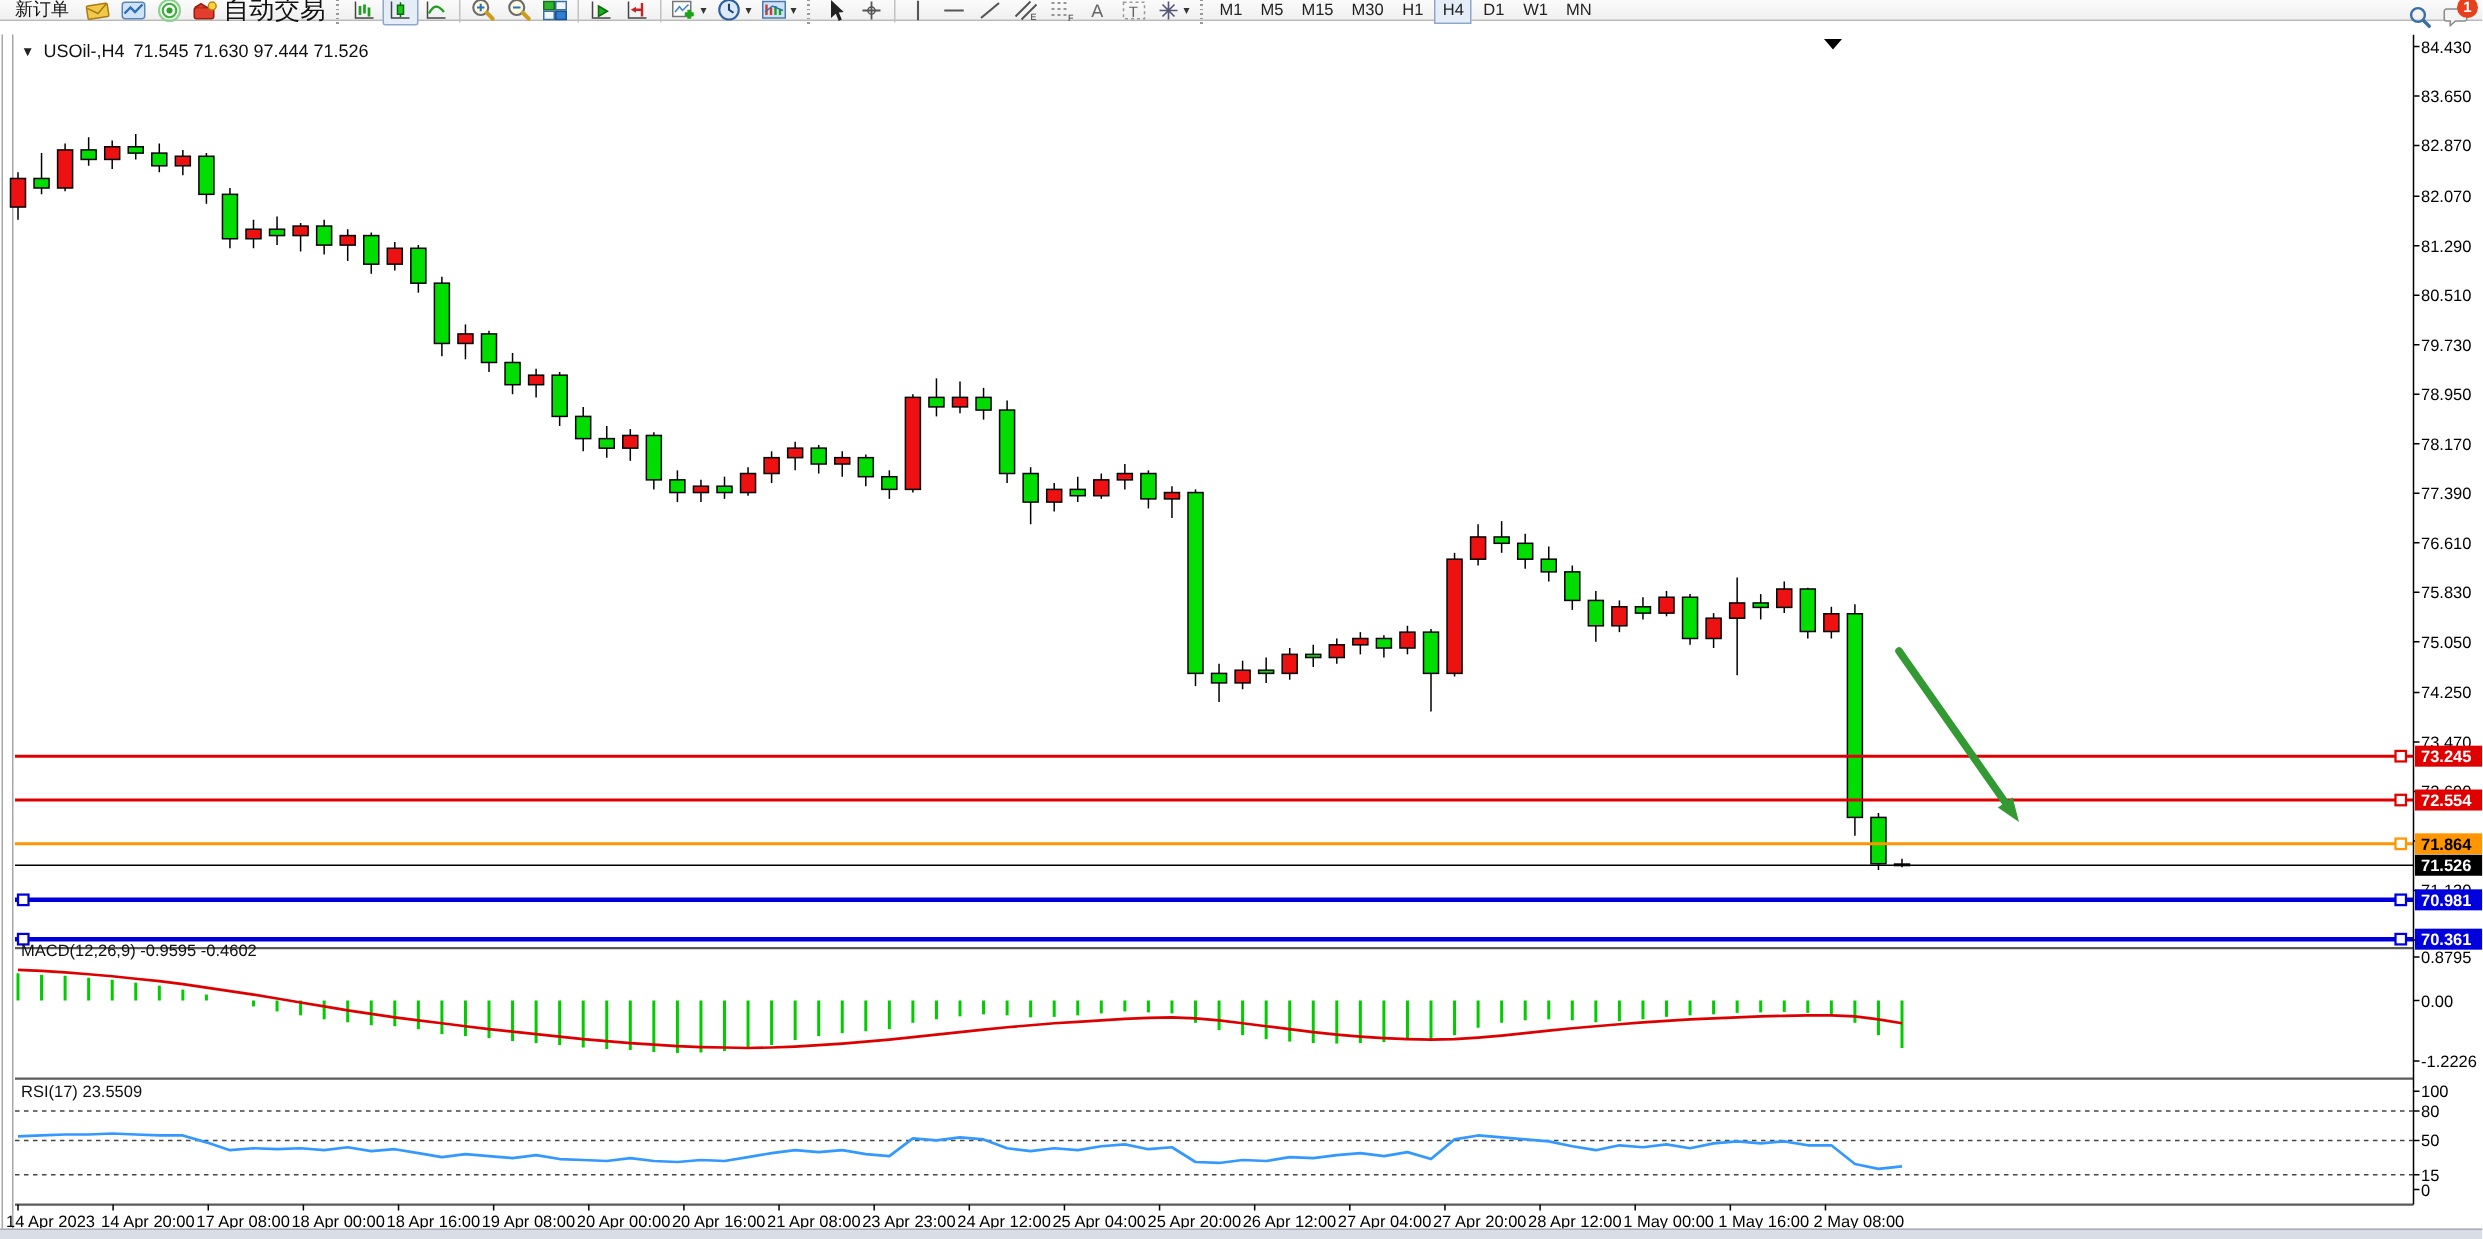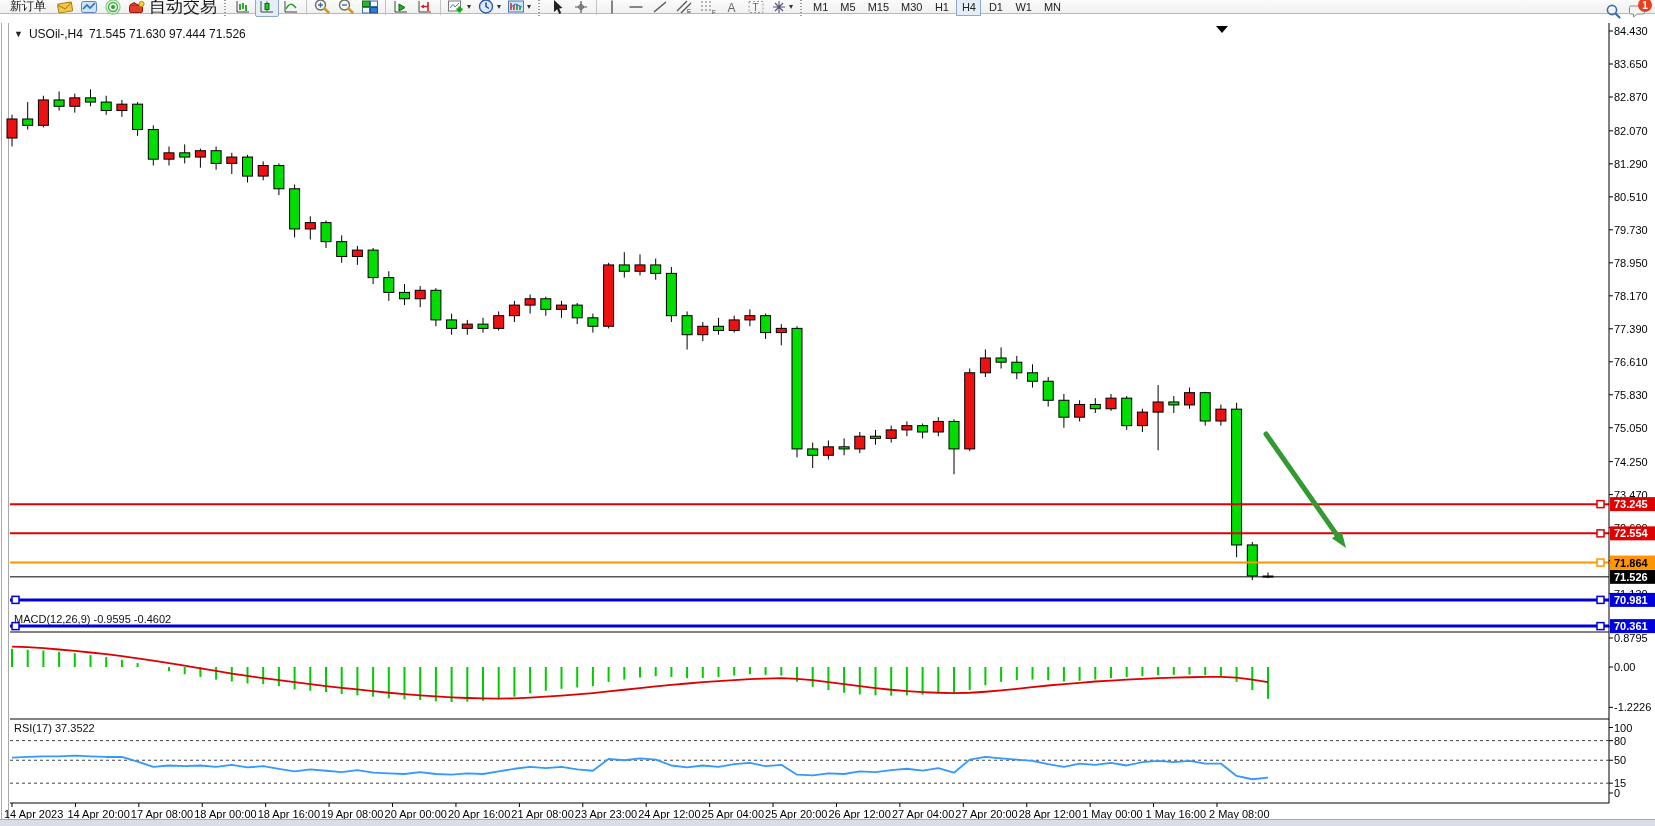--- a/index.html
+++ b/index.html
@@ -29,21 +29,21 @@
     font-size:10px; font-weight:bold; width:14px; height:14px; border-radius:8px;
     display:flex; align-items:center; justify-content:center; }
 
   
   #chart-area { position:absolute; left:0; top:23px; width:1655px; height:803px; background:#fff; }
   #chart-svg { position:absolute; left:0; top:0; }
   #chart-title { position:absolute; left:14px; top:4px; font-size:12px; color:#111;
     display:flex; align-items:center; gap:6px; }
   #chart-title .tri { font-size:9px; color:#222; }
   .ind-label { position:absolute; font-size:11px; color:#111; }
-  #macd-label { left:14px; top:590px; }
+  #macd-label { left:14px; top:605px; }
   #rsi-label  { left:14px; top:699px; }
   #bottom-strip { position:absolute; left:0; top:796px; width:1655px; height:7px;
     background:#d9dee6; border-top:1px solid #aab; }
   .leftline { position:absolute; top:0; width:1px; height:803px; background:#a8a8a8; }
 </style>
 </head>
 <body>
 
 <div id="app">
 
@@ -650,18 +650,18 @@
     <div id="chart-title">
       <span class="tri">▼</span>
       <span>USOil-,H4</span>
       <span>71.545 71.630 97.444 71.526</span>
     </div>
 
     <div class="ind-label" id="macd-label">
       <span>MACD(12,26,9)</span> <span>-0.9595 -0.4602</span>
     </div>
     <div class="ind-label" id="rsi-label">
-      <span>RSI(17)</span> <span>37.3522</span>
+      <span>RSI(17)</span> <span>23.5509</span>
     </div>
 
     <div id="bottom-strip"></div>
   </div>
 </div>
 
 </body></html>

